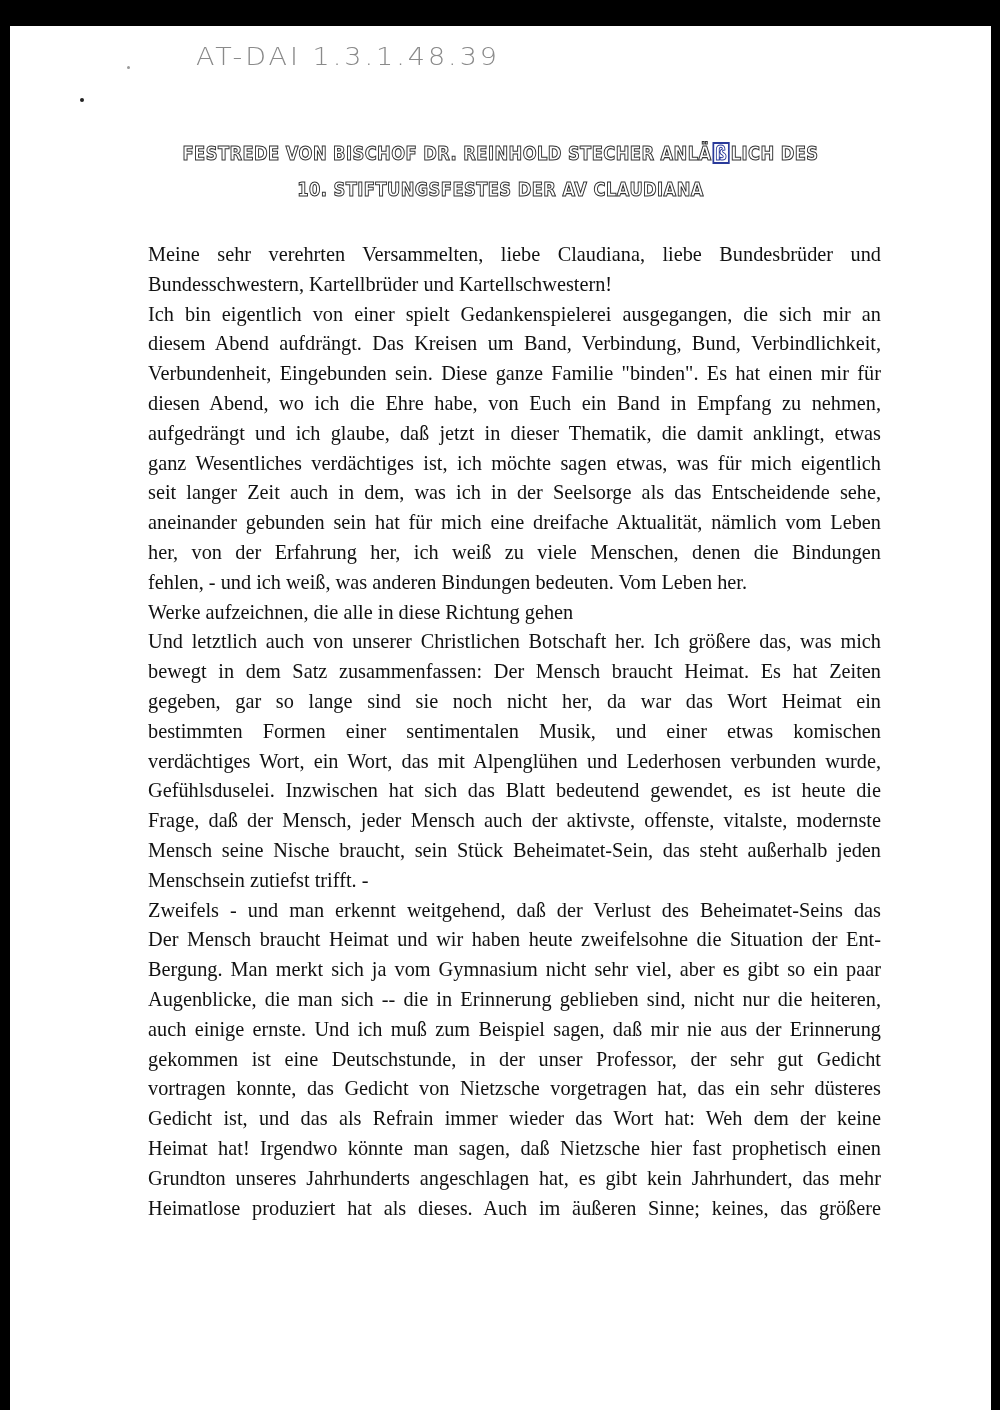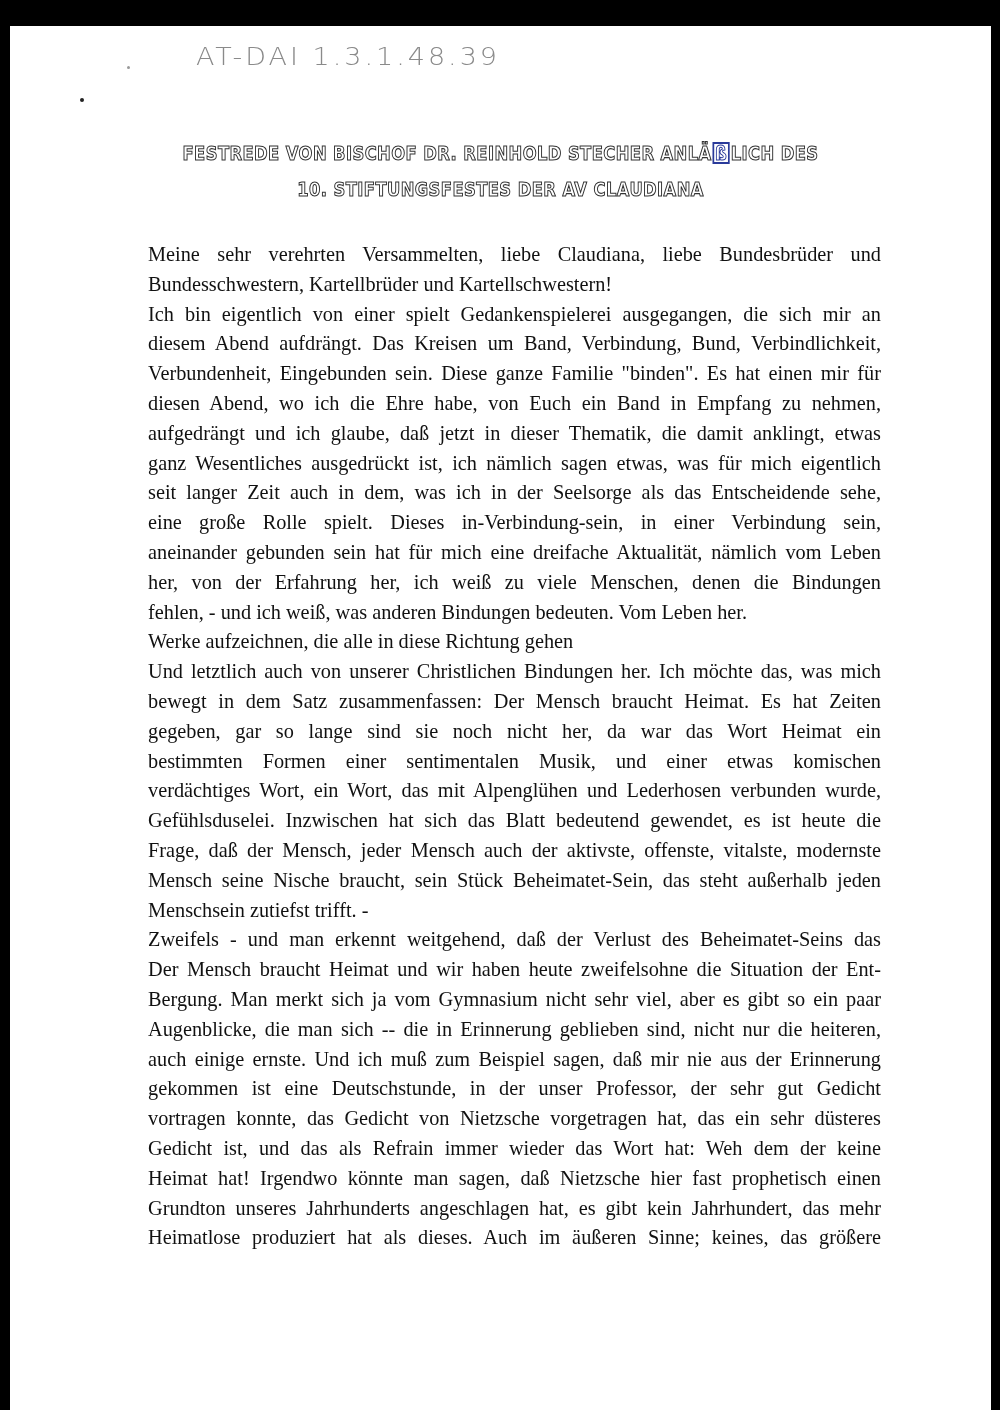--- a/index.html
+++ b/index.html
@@ -52,28 +52,27 @@
   <div class="title title-2">10. STIFTUNGSFESTES DER AV CLAUDIANA</div>
 
   <div class="body-text" id="body-text">
       <span class="line justify">Meine sehr verehrten Versammelten, liebe Claudiana, liebe Bundesbrüder und</span>
       <span class="line">Bundesschwestern, Kartellbrüder und Kartellschwestern!</span>
       <span class="line justify">Ich bin eigentlich von einer spielt Gedankenspielerei ausgegangen, die sich mir an</span>
       <span class="line justify">diesem Abend aufdrängt. Das Kreisen um Band, Verbindung, Bund, Verbindlichkeit,</span>
       <span class="line justify">Verbundenheit, Eingebunden sein. Diese ganze Familie "binden". Es hat einen mir für</span>
       <span class="line justify">diesen Abend, wo ich die Ehre habe, von Euch ein Band in Empfang zu nehmen,</span>
       <span class="line justify">aufgedrängt und ich glaube, daß jetzt in dieser Thematik, die damit anklingt, etwas</span>
-      <span class="line justify">ganz Wesentliches ausgedrückt ist, ich nämlich sagen etwas, was für mich eigentlich</span>
+      <span class="line justify">ganz Wesentliches verdächtiges ist, ich möchte sagen etwas, was für mich eigentlich</span>
       <span class="line justify">seit langer Zeit auch in dem, was ich in der Seelsorge als das Entscheidende sehe,</span>
-      <span class="line justify">eine große Rolle spielt. Dieses in-Verbindung-sein, in einer Verbindung sein,</span>
       <span class="line justify">aneinander gebunden sein hat für mich eine dreifache Aktualität, nämlich vom Leben</span>
       <span class="line justify">her, von der Erfahrung her, ich weiß zu viele Menschen, denen die Bindungen</span>
       <span class="line">fehlen, -  und ich weiß, was anderen Bindungen bedeuten. Vom Leben her.</span>
       <span class="line">Werke aufzeichnen, die alle in diese Richtung gehen</span>
-      <span class="line justify">Und letztlich auch von unserer Christlichen Bindungen her. Ich möchte das, was mich</span>
+      <span class="line justify">Und letztlich auch von unserer Christlichen Botschaft her. Ich größere das, was mich</span>
       <span class="line justify">bewegt in dem Satz zusammenfassen: Der Mensch braucht Heimat. Es hat Zeiten</span>
       <span class="line justify">gegeben, gar so lange sind sie noch nicht her, da war das Wort Heimat ein</span>
       <span class="line justify">bestimmten Formen einer sentimentalen Musik, und einer etwas komischen</span>
       <span class="line justify">verdächtiges Wort, ein Wort, das mit Alpenglühen und Lederhosen verbunden wurde,</span>
       <span class="line justify">Gefühlsduselei. Inzwischen hat sich das Blatt bedeutend gewendet,  es ist heute die</span>
       <span class="line justify">Frage, daß der Mensch, jeder Mensch auch der aktivste, offenste, vitalste, modernste</span>
       <span class="line justify">Mensch seine Nische braucht, sein Stück Beheimatet-Sein, das steht außerhalb jeden</span>
       <span class="line">Menschsein zutiefst trifft. -</span>
       <span class="line justify">Zweifels - und man erkennt weitgehend, daß der Verlust des Beheimatet-Seins das</span>
       <span class="line justify">Der Mensch braucht Heimat und wir haben heute zweifelsohne die Situation der Ent-</span>

